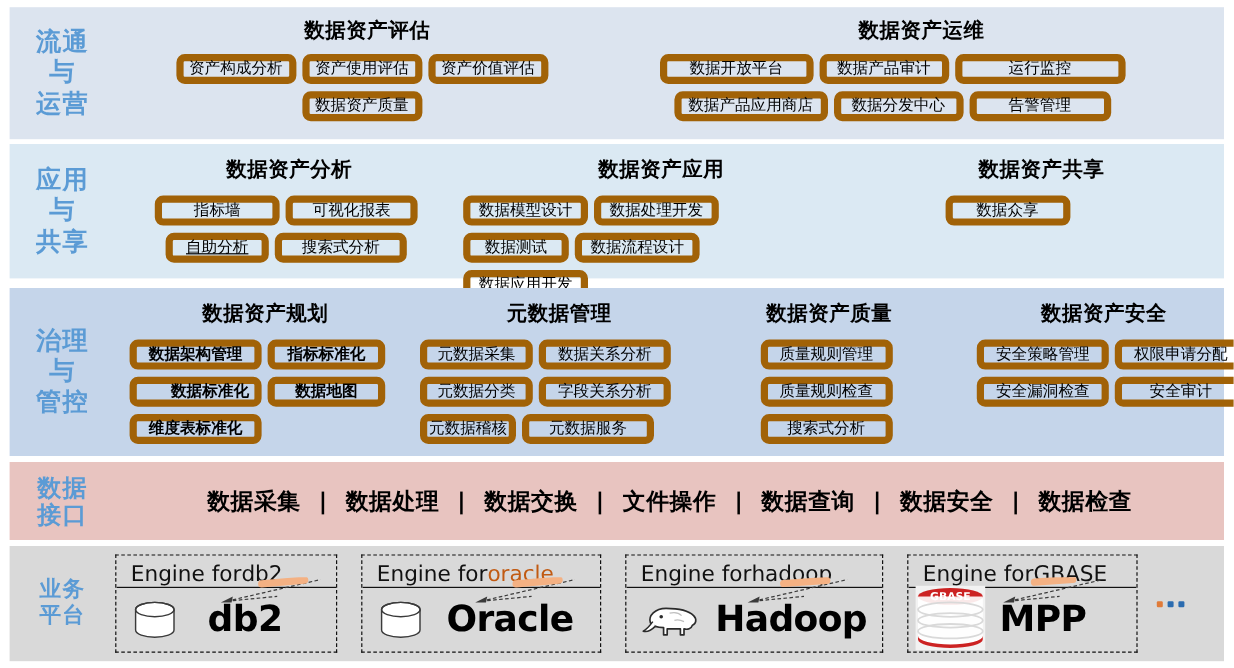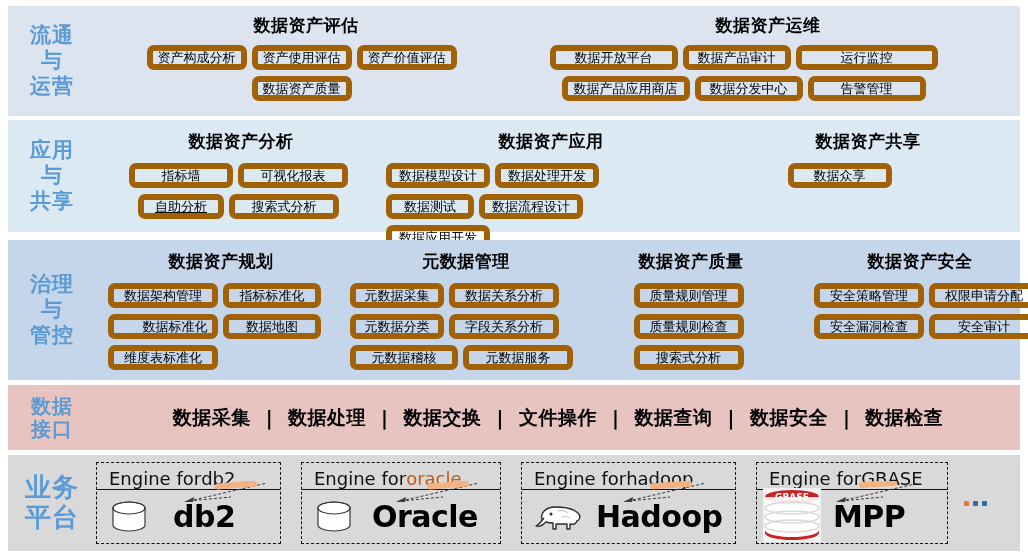--- a/index.html
+++ b/index.html
@@ -77,21 +77,21 @@
     display:flex;align-items:center;justify-content:center;
     gap:0px;
     font-weight:bold;font-size:19px;color:#000;
     letter-spacing:.5px;
   }
   .api-item{padding:0 13px;white-space:nowrap;}
   .api-sep{color:#000;font-weight:bold;padding:0 2px;}
 
   
   #row-yewu{top:455px;height:96px;background:#d9d9d9;}
-  #row-yewu .band-label{font-size:26px;justify-content:center;}
+  #row-yewu .band-label{font-size:18px;justify-content:center;}
   .engines{
     height:100%;
     display:flex;align-items:center;
     padding:4px 0 4px 0;
     box-sizing:border-box;
   }
   .engine-card{
     position:relative;
     border:1.5px dashed #111;
     box-sizing:border-box;
@@ -223,37 +223,37 @@
     <div class="band-label">
       <span>治理</span>
       <span>与</span>
       <span>管控</span>
     </div>
     <div class="band-body">
       <div class="groups" style="padding-top:10px;">
 
         <div class="group" style="flex:0 0 250px;">
           <div class="group-title">数据资产规划</div>
-          <div class="chips left" style="margin-top:10px;width:232px;margin-left:12px;">
+          <div class="chips left" style="margin-top:10px;width:232px;margin-left:12px;font-weight:bold;">
             <div class="chip" style="width:110px;">数据架构管理</div>
             <div class="chip" style="width:98px;">指标标准化</div>
             <div class="chip" style="width:110px;padding-left:33px;">数据标准化</div>
             <div class="chip" style="width:98px;">数据地图</div>
             <div class="chip" style="width:110px;">维度表标准化</div>
           </div>
         </div>
 
         <div class="group" style="flex:0 0 240px;">
           <div class="group-title">元数据管理</div>
           <div class="chips left" style="margin-top:10px;width:230px;margin-left:4px;">
             <div class="chip" style="width:94px;">元数据采集</div>
             <div class="chip" style="width:110px;">数据关系分析</div>
             <div class="chip" style="width:94px;">元数据分类</div>
             <div class="chip" style="width:110px;">字段关系分析</div>
-            <div class="chip" style="width:108px;">元数据稽核</div>
+            <div class="chip" style="width:80px;">元数据稽核</div>
             <div class="chip" style="width:110px;">元数据服务</div>
           </div>
         </div>
 
         <div class="group" style="flex:0 0 210px;">
           <div class="group-title">数据资产质量</div>
           <div class="chips" style="margin-top:10px;width:180px;margin-left:15px;">
             <div class="chip" style="width:110px;">质量规则管理</div>
             <div class="chip" style="width:110px;">质量规则检查</div>
             <div class="chip" style="width:110px;">搜索式分析</div>

